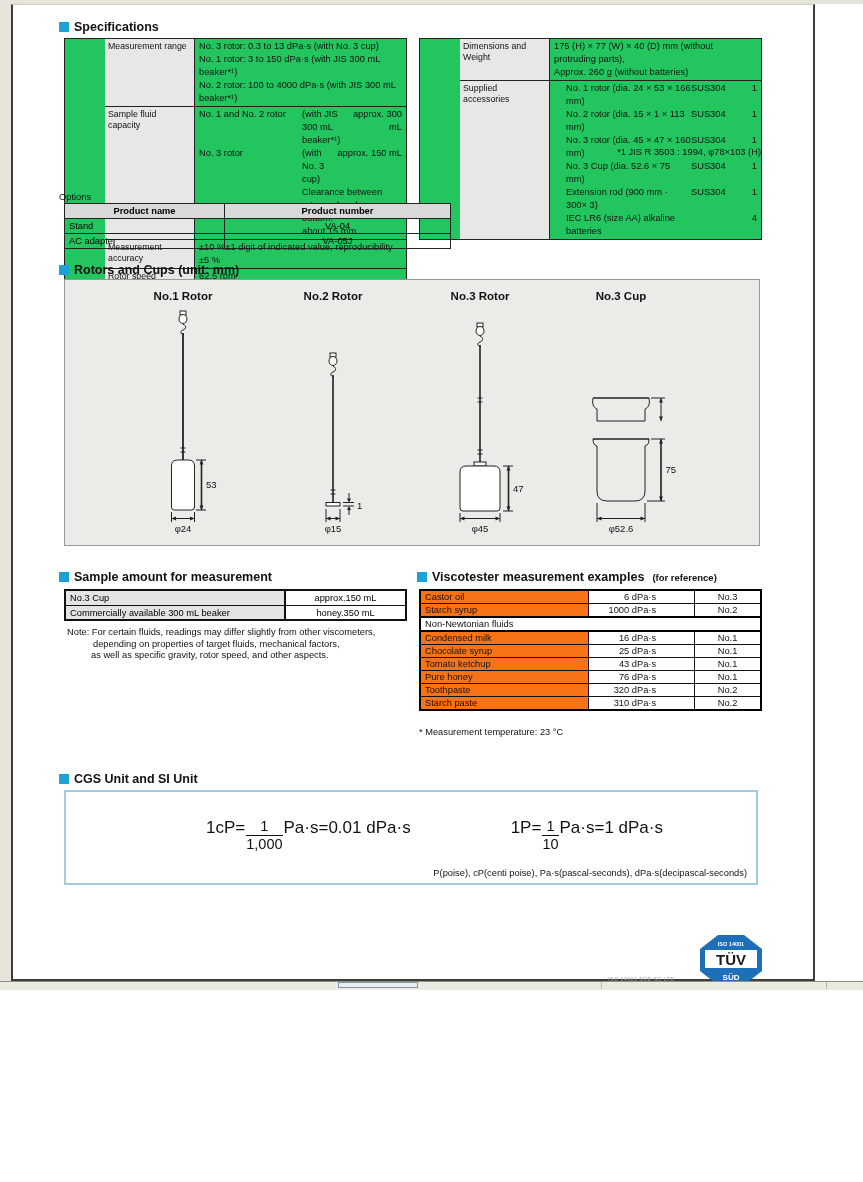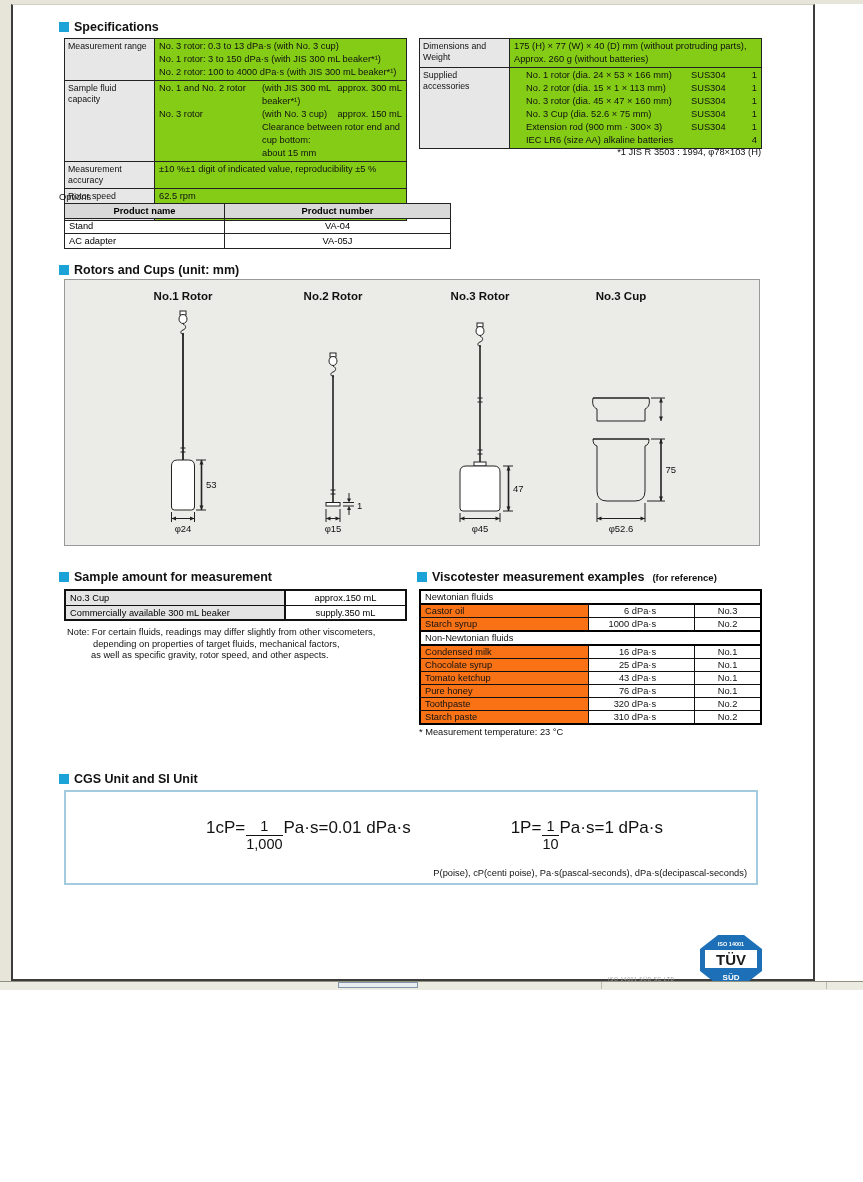--- a/index.html
+++ b/index.html
@@ -16,21 +16,21 @@
   .page { position:absolute; left:11px; top:4px; width:804px; height:977px; background:#fff;
           border-left:2px solid #3c3c3c; border-right:2px solid #3c3c3c; border-bottom:2px solid #3c3c3c;
           border-top:1px solid #cfcfc6; }
 
   
   .hsec { position:absolute; display:flex; align-items:center; gap:5px; font-weight:bold; font-size:12.5px; color:#111; white-space:nowrap; }
   .hsq  { display:inline-block; width:10px; height:10px; background:#1ba3d7; flex-shrink:0; }
   .hsuf { font-size:9.5px; font-weight:bold; margin-left:3px; }
 
   
-  .spec { position:absolute; border:1px solid #222; font-size:9.3px; color:#111; background:#84cc16; }
+  .spec { position:absolute; border:1px solid #222; font-size:9.3px; color:#111; background:#22c55e;padding-left:40px; }
   .srow { display:flex; border-top:1px solid #222; }
   .srow:first-child { border-top:none; }
   .slabel { width:90px; flex-shrink:0; background:#e7e7e7; border-right:1px solid #222; padding:2px 3px; font-size:8.8px; line-height:11px; }
   .sval { flex:1; padding:1px 4px; line-height:13px; }
   .cline { display:flex; }
   .cl1 { width:103px; flex-shrink:0; }
   .cl2 { flex:1; }
   .cl3 { text-align:right; }
   .acc { display:flex; line-height:13px; }
   .accname { flex:1;margin-left:12px; }
@@ -338,39 +338,36 @@
       <span class="hsq"></span>
       <span>Sample amount for measurement</span>
     </div>
     <div class="samp">
       <div class="samprow">
         <div class="sampc1">No.3 Cup</div>
         <div class="sampc2">approx.150 mL</div>
       </div>
       <div class="samprow">
         <div class="sampc1">Commercially available 300 mL beaker</div>
-        <div class="sampc2">supply.350 mL</div>
+        <div class="sampc2">honey.350 mL</div>
       </div>
     </div>
     <div class="note">
       <div>Note: For certain fluids, readings may differ slightly from other viscometers,</div>
       <div class="in2">depending on properties of target fluids, mechanical factors,</div>
       <div class="in3">as well as specific gravity, rotor speed, and other aspects.</div>
     </div>
 
     <div class="hsec" style="left:404px; top:565px;">
       <span class="hsq"></span>
       <span>Viscotester measurement examples</span>
       <span class="hsuf">(for reference)</span>
     </div>
     <table class="ext">
       <tbody>
-      <tr class="sect">
-            <td colspan="3">Newtonian fluids</td>
-          </tr>
       <tr>
             <td class="pname">Castor oil</td>
             <td class="visc">6 dPa·s</td>
             <td class="rot">No.3</td>
           </tr>
       <tr>
             <td class="pname">Starch syrup</td>
             <td class="visc">1000 dPa·s</td>
             <td class="rot">No.2</td>
           </tr>

